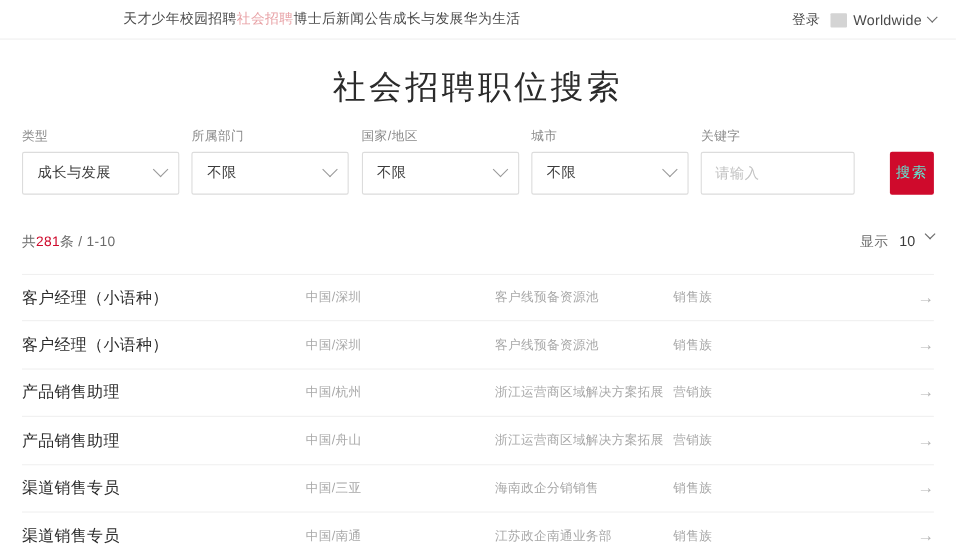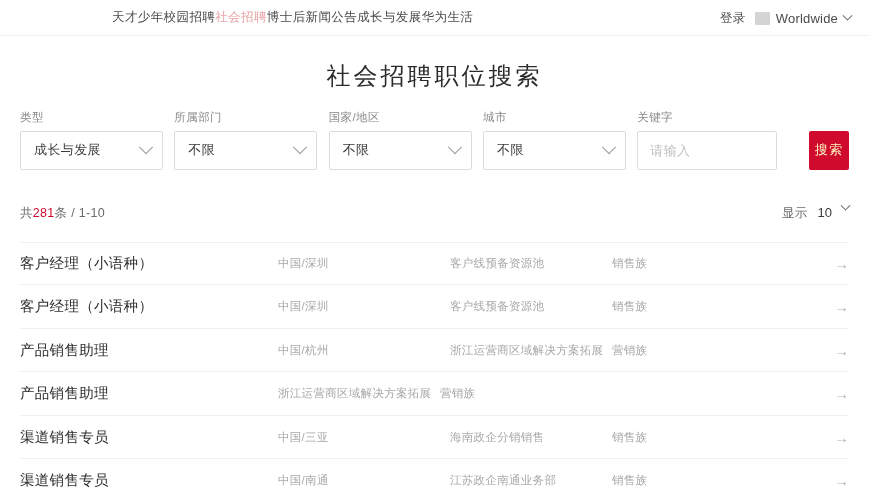--- a/index.html
+++ b/index.html
@@ -87,21 +87,21 @@
     width: 7px;
     height: 7px;
     border-right: 1.3px solid #6b6b6b;
     border-bottom: 1.3px solid #6b6b6b;
     transform: rotate(45deg) translate(-2px, -2px);
   }
 
   
   .page-title {
     text-align: center;
-    font-size: 24px;
+    font-size: 30px;
     font-weight: 400;
     color: #2b2b2b;
     letter-spacing: 3px;
     margin-top: 27px;
     line-height: 1.1;
     font-family: Liberation Serif, serif;
   }
 
   
   .filters {
@@ -172,21 +172,21 @@
     font-family: inherit;
     background: transparent;
     letter-spacing: .4px;
   }
   .kw-input::placeholder { color: #c2c2c2; }
 
   .search-btn {
     width: 70px;
     height: 39px;
     background: #cf0a2c;
-    color: #fef9c3;
+    color: #5eead4;
     border: none;
     border-radius: 2px;
     font-size: 13px;
     font-family: Liberation Serif, serif;
     letter-spacing: 1.5px;
     cursor: pointer;
     margin-left: 32px;
   }
 
   
@@ -383,20 +383,21 @@
   <div class="job-row">
     <span class="col-title">产品销售助理</span>
     <span class="col-location">中国/杭州</span>
     <span class="col-dept">浙江运营商区域解决方案拓展</span>
     <span class="col-family">营销族</span>
     <span class="col-arrow">→</span>
   </div>
 
   <div class="job-row">
     <span class="col-title">产品销售助理</span>
+    <span class="col-location">中国/舟山</span>
     <span class="col-dept">浙江运营商区域解决方案拓展</span>
     <span class="col-family">营销族</span>
     <span class="col-arrow">→</span>
   </div>
 
   <div class="job-row">
     <span class="col-title">渠道销售专员</span>
     <span class="col-location">中国/三亚</span>
     <span class="col-dept">海南政企分销销售</span>
     <span class="col-family">销售族</span>

